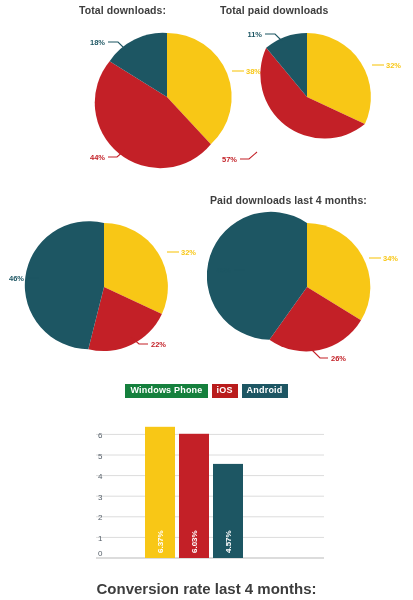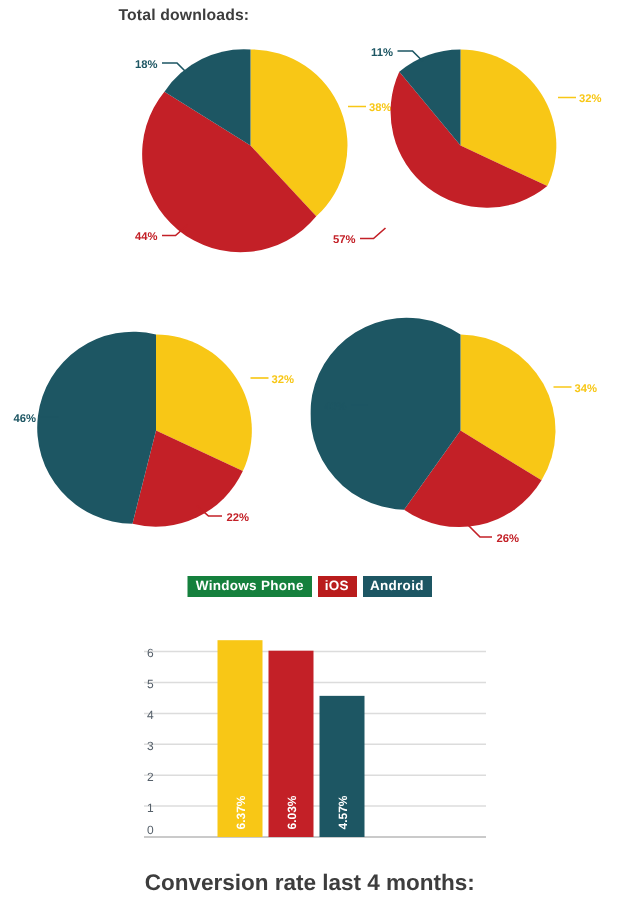--- a/index.html
+++ b/index.html
@@ -114,20 +114,21 @@
       <path d="M 62 49 L 55 42 L 45 42" stroke="#1D5663" stroke-width="1.1" fill="none"></path>
       <path d="M 62 150 L 54 157 L 45 157" stroke="#C32027" stroke-width="1.1" fill="none"></path>
       <text class="slice-label" x="183" y="74" fill="#F8C716">38%</text>
       <text class="slice-label" x="42" y="45" text-anchor="end" fill="#1D5663">18%</text>
       <text class="slice-label" x="42" y="160" text-anchor="end" fill="#C32027">44%</text>
     </svg>
   </div>
 </div>
 
 <div class="panel" style="left:207px;top:0px;">
+  <div class="panel-title" style="left:13px;">Total paid downloads</div>
   <div class="pie-wrap">
     <svg class="pie-svg" width="206" height="190" viewBox="0 0 206 190">
 
       <path d="M 100 33 A 64 64 0 0 1 157.89 124.06 L 100 97 Z" fill="#F8C716"></path>
       <path d="M 157.89 124.06 A 64 64 0 0 1 59.19 47.86 L 100 97 Z" fill="#C32027"></path>
       <path d="M 59.19 47.86 A 64 64 0 0 1 100 33 L 100 97 Z" fill="#1D5663"></path>
       <path d="M 165 65 L 177 65" stroke="#F8C716" stroke-width="1.1" fill="none"></path>
       <path d="M 75 41 L 68 34 L 58 34" stroke="#1D5663" stroke-width="1.1" fill="none"></path>
       <path d="M 50 152 L 42 159 L 33 159" stroke="#C32027" stroke-width="1.1" fill="none"></path>
       <text class="slice-label" x="179" y="68" fill="#F8C716">32%</text>
@@ -148,20 +149,21 @@
       <path d="M 39 88 L 27 88" stroke="#1D5663" stroke-width="1.1" fill="none"></path>
       <path d="M 131 147 L 139 154 L 148 154" stroke="#C32027" stroke-width="1.1" fill="none"></path>
       <text class="slice-label" x="181" y="65" fill="#F8C716">32%</text>
       <text class="slice-label" x="24" y="91" text-anchor="end" fill="#1D5663">46%</text>
       <text class="slice-label" x="151" y="157" fill="#C32027">22%</text>
     </svg>
   </div>
 </div>
 
 <div class="panel" style="left:207px;top:190px;">
+  <div class="panel-title" style="left:3px;">Paid downloads last 4 months:</div>
   <div class="pie-wrap">
     <svg class="pie-svg" width="206" height="190" viewBox="0 0 206 190">
 
       <path d="M 100 33 A 64 64 0 0 1 154.03 130.22 L 100 97 Z" fill="#F8C716"></path>
       <path d="M 154.03 130.22 A 64 64 0 0 1 62.38 149.81 L 100 97 Z" fill="#C32027"></path>
       <path d="M 62.38 149.81 A 64 64 0 1 1 100 33 L 100 97 Z" fill="#1D5663"></path>
       <path d="M 162 68 L 174 68" stroke="#F8C716" stroke-width="1.1" fill="none"></path>
       <path d="M 38 80 L 27 80" stroke="#1D5663" stroke-width="1.1" fill="none"></path>
       <path d="M 105 160 L 113 168 L 121 168" stroke="#C32027" stroke-width="1.1" fill="none"></path>
       <text class="slice-label" x="176" y="71" fill="#F8C716">34%</text>

